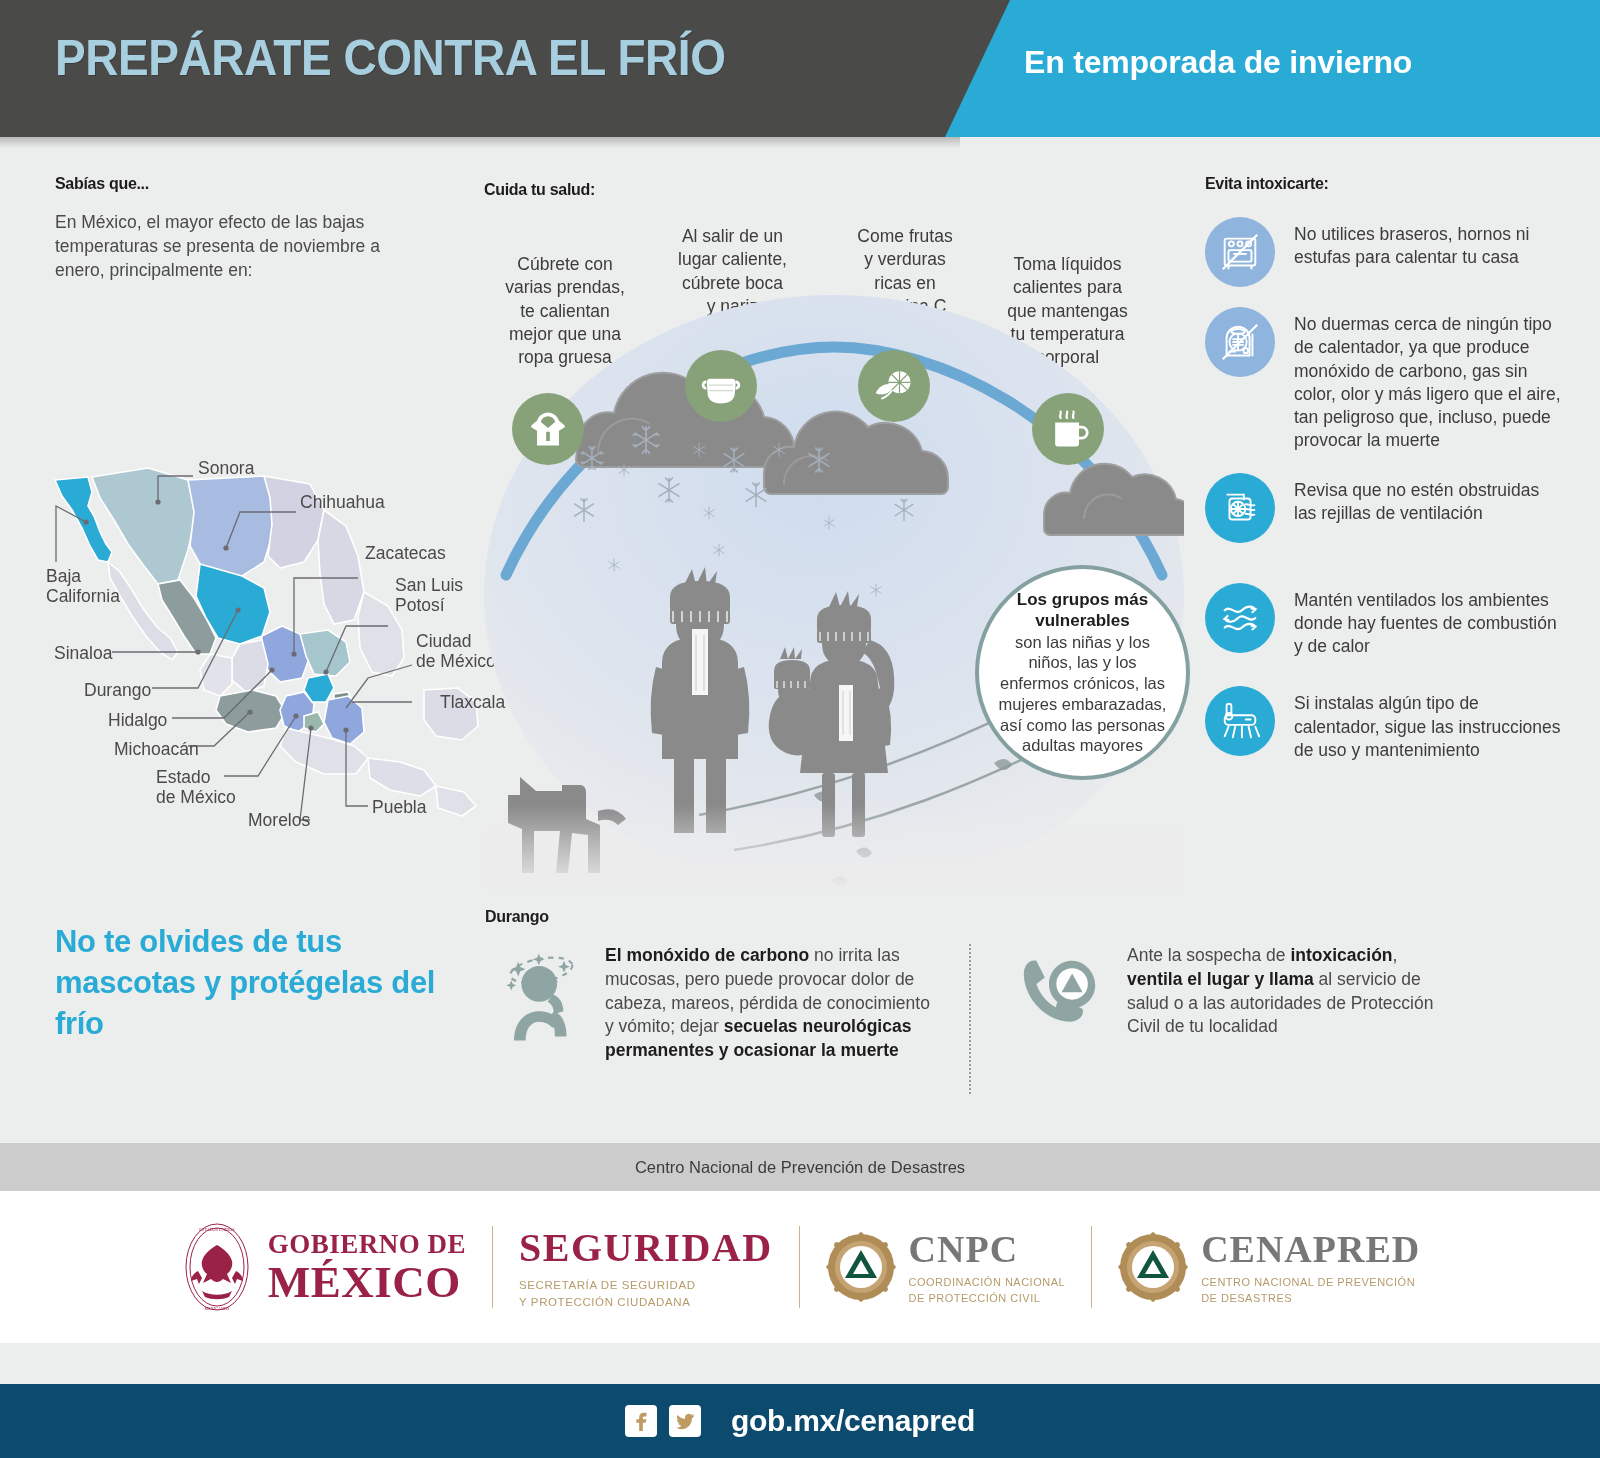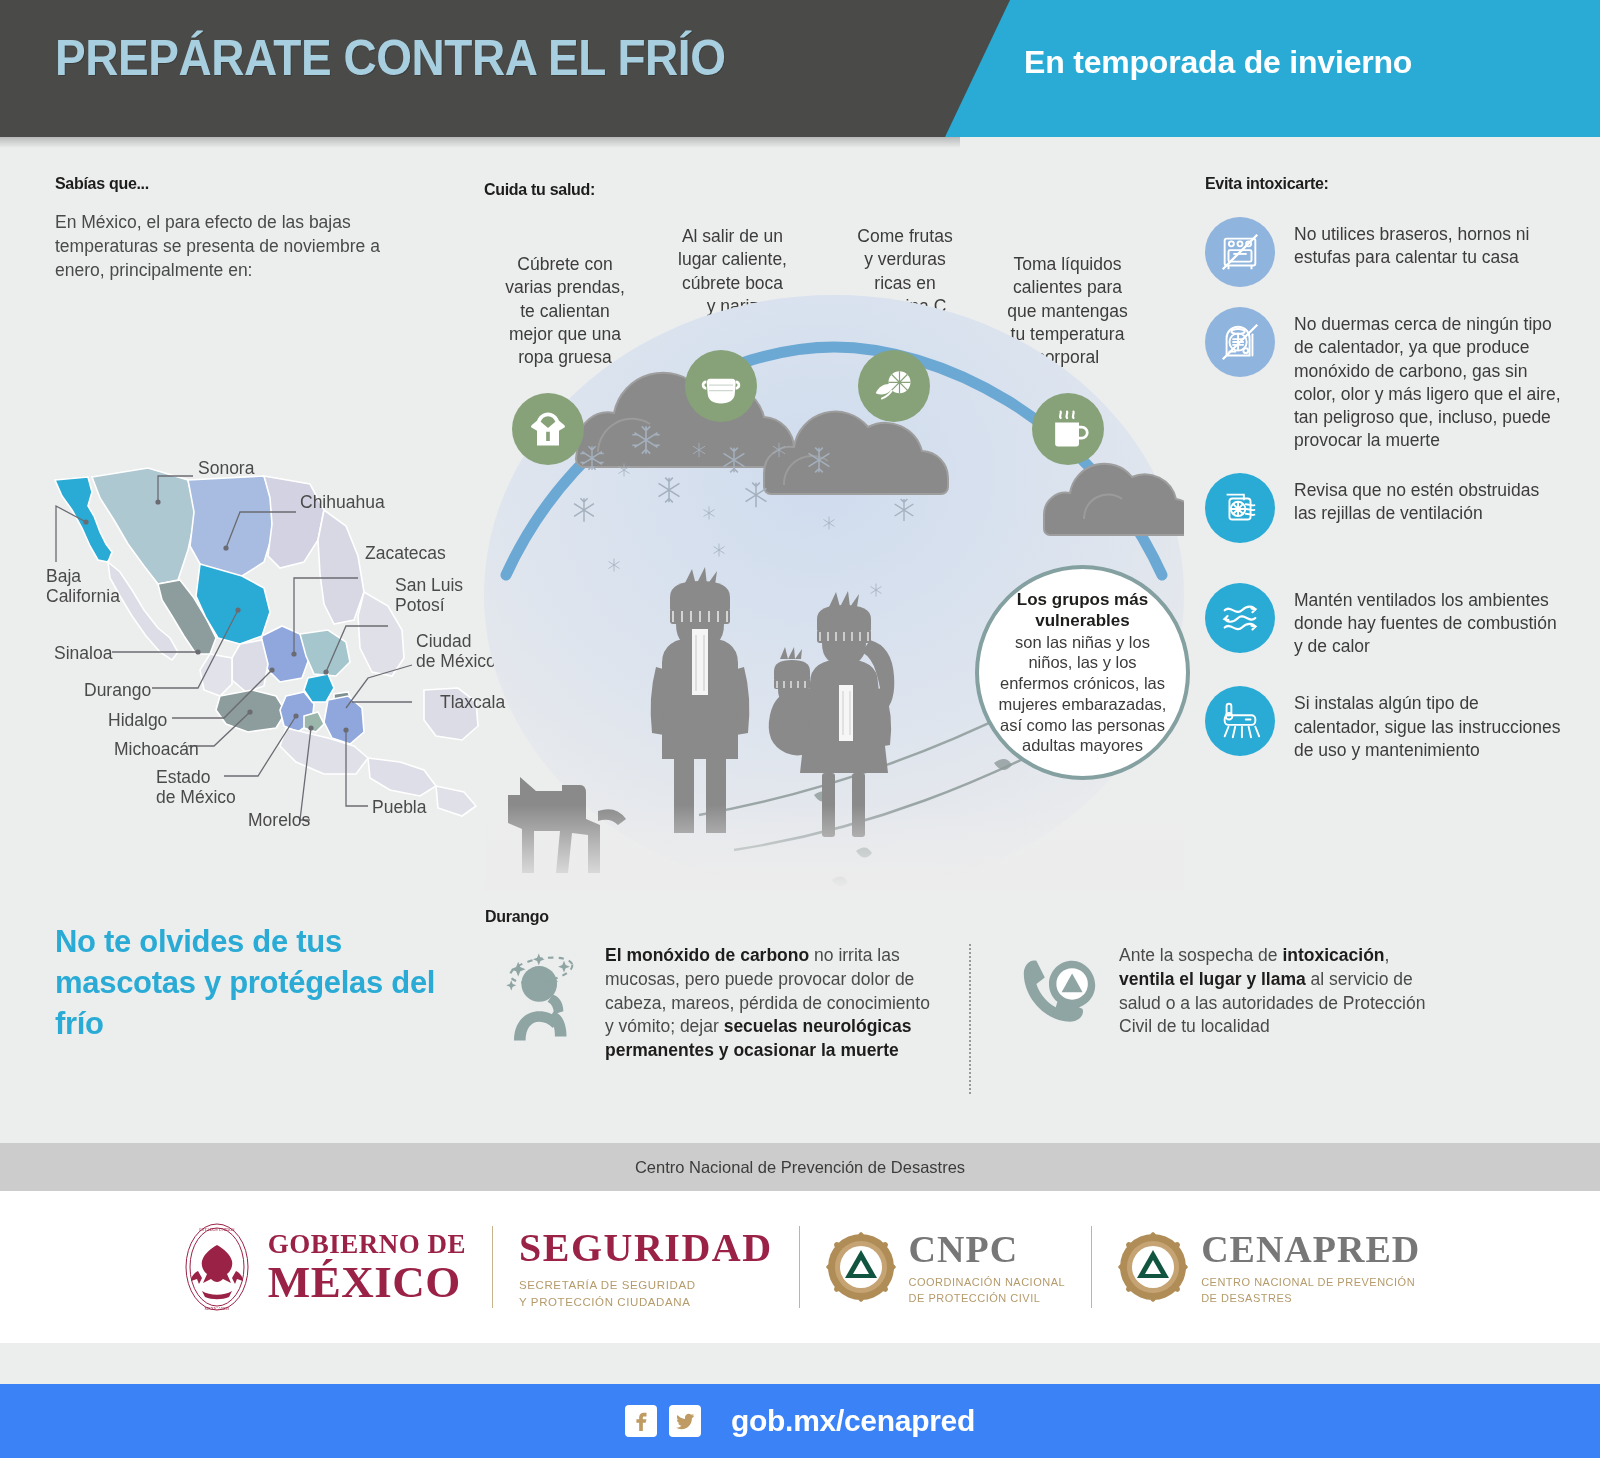--- a/index.html
+++ b/index.html
@@ -135,21 +135,21 @@
   .gob-l1 { font-family:"Liberation Serif", serif; font-weight:bold; font-size:27px; color:#9b2247; letter-spacing:.5px; }
   .gob-l2 { font-family:"Liberation Serif", serif; font-weight:bold; font-size:45px; color:#9b2247; line-height:.98; letter-spacing:.5px; }
   .seg-l1 { font-family:"Liberation Serif", serif; font-weight:bold; font-size:40px; color:#9b2247; letter-spacing:1.5px; }
   .seg-l2 { font-size:11.5px; color:#b59b6b; letter-spacing:.6px; line-height:1.45; margin-top:6px; }
   .medal { width:70px; height:70px; }
   .org-txt { margin-left:13px; }
   .org-name { font-family:"Liberation Serif", serif; font-weight:bold; font-size:38px; color:#777777; letter-spacing:1px; }
   .org-sub { font-size:11px; color:#b59b6b; letter-spacing:.5px; line-height:1.45; margin-top:4px; }
   .social-bar {
     position:absolute; left:0; top:1384px; width:1600px; height:74px;
-    background:#3b82f6; display:flex; align-items:center; justify-content:center;
+    background:#0c4a6e; display:flex; align-items:center; justify-content:center;
   }
   .social-bar .sq {
     width:32px; height:32px; background:#ffffff; border-radius:4px;
     display:flex; align-items:center; justify-content:center; margin-right:12px;
   }
   .social-bar .url { font-size:30px; font-weight:bold; color:#ffffff; margin-left:18px; letter-spacing:-0.3px; }
 </style>
 </head>
 <body>
 
@@ -158,21 +158,21 @@
   <div class="header">
     <div class="hdr-blue"></div>
     <div class="hdr-dark"></div>
     <div class="hdr-title">PREPÁRATE CONTRA EL FRÍO</div>
     <div class="hdr-sub">En temporada de invierno</div>
   </div>
   <div class="hdr-shadow"></div>
 
   <div id="left-col">
     <div class="sec-title">Sabías que...</div>
-    <p class="body-text">En México, el para efecto de las bajas temperaturas se presenta de noviembre a enero, principalmente en:</p>
+    <p class="body-text">En México, el mayor efecto de las bajas temperaturas se presenta de noviembre a enero, principalmente en:</p>
   </div>
 
   <div id="map-wrap">
     <svg id="map-svg" width="470" height="400" viewBox="0 0 470 400">
       <g stroke="#ffffff" stroke-width="1.6">
 
         <path d="M27 40 L60 37 L64 52 L60 66 L66 76 L72 92 L78 104 L84 112 L80 122 L70 120 L62 106 L54 88 L44 70 L34 56 Z" fill="#29abd5"></path>
 
         <path d="M80 122 L92 132 L104 150 L116 170 L130 188 L142 198 L150 212 L144 220 L132 212 L118 196 L104 176 L92 156 L82 138 Z" fill="#dcdde6"></path>
 
@@ -608,21 +608,21 @@
               <path d="M56 34l1.4-3.4 1.4 3.4 3.4 1.4-3.4 1.4-1.4 3.4-1.4-3.4-3.4-1.4z"></path>
               <path d="M16 38l1.4-3.4 1.4 3.4 3.4 1.4-3.4 1.4-1.4 3.4-1.4-3.4-3.4-1.4z"></path>
             </g>
           </svg>
         </div>
         <div class="rec-txt" style="width:330px;">
           <b>El monóxido de carbono</b><span> no irrita las mucosas, pero puede provocar dolor de cabeza, mareos, pérdida de conocimiento y vómito; dejar </span><b>secuelas neurológicas permanentes y ocasionar la muerte</b>
         </div>
       </div>
       <div class="divider-v"></div>
-      <div class="rec-block" style="width:480px;">
+      <div class="rec-block" style="width:480px;gap:8px;">
         <div class="rec-ico">
           <svg viewBox="0 0 100 100">
             <g fill="#8ea5a3">
               <path d="M16 28c0-8 6-14 12-12l8 16-8 6c3 10 12 20 22 24l6-8 16 8c2 6-4 12-12 12C38 74 16 52 16 28z"></path>
               <path d="M62 16c-12 0-22 10-22 22 0 7 3 13 8 17l-4 13 14-7c1.3.2 2.6.3 4 .3 12 0 22-10 22-22S74 16 62 16z"></path>
             </g>
             <circle cx="62" cy="38" r="15" fill="#ffffff"></circle>
             <path d="M62 28l10 18H52z" fill="#8ea5a3"></path>
           </svg>
         </div>

